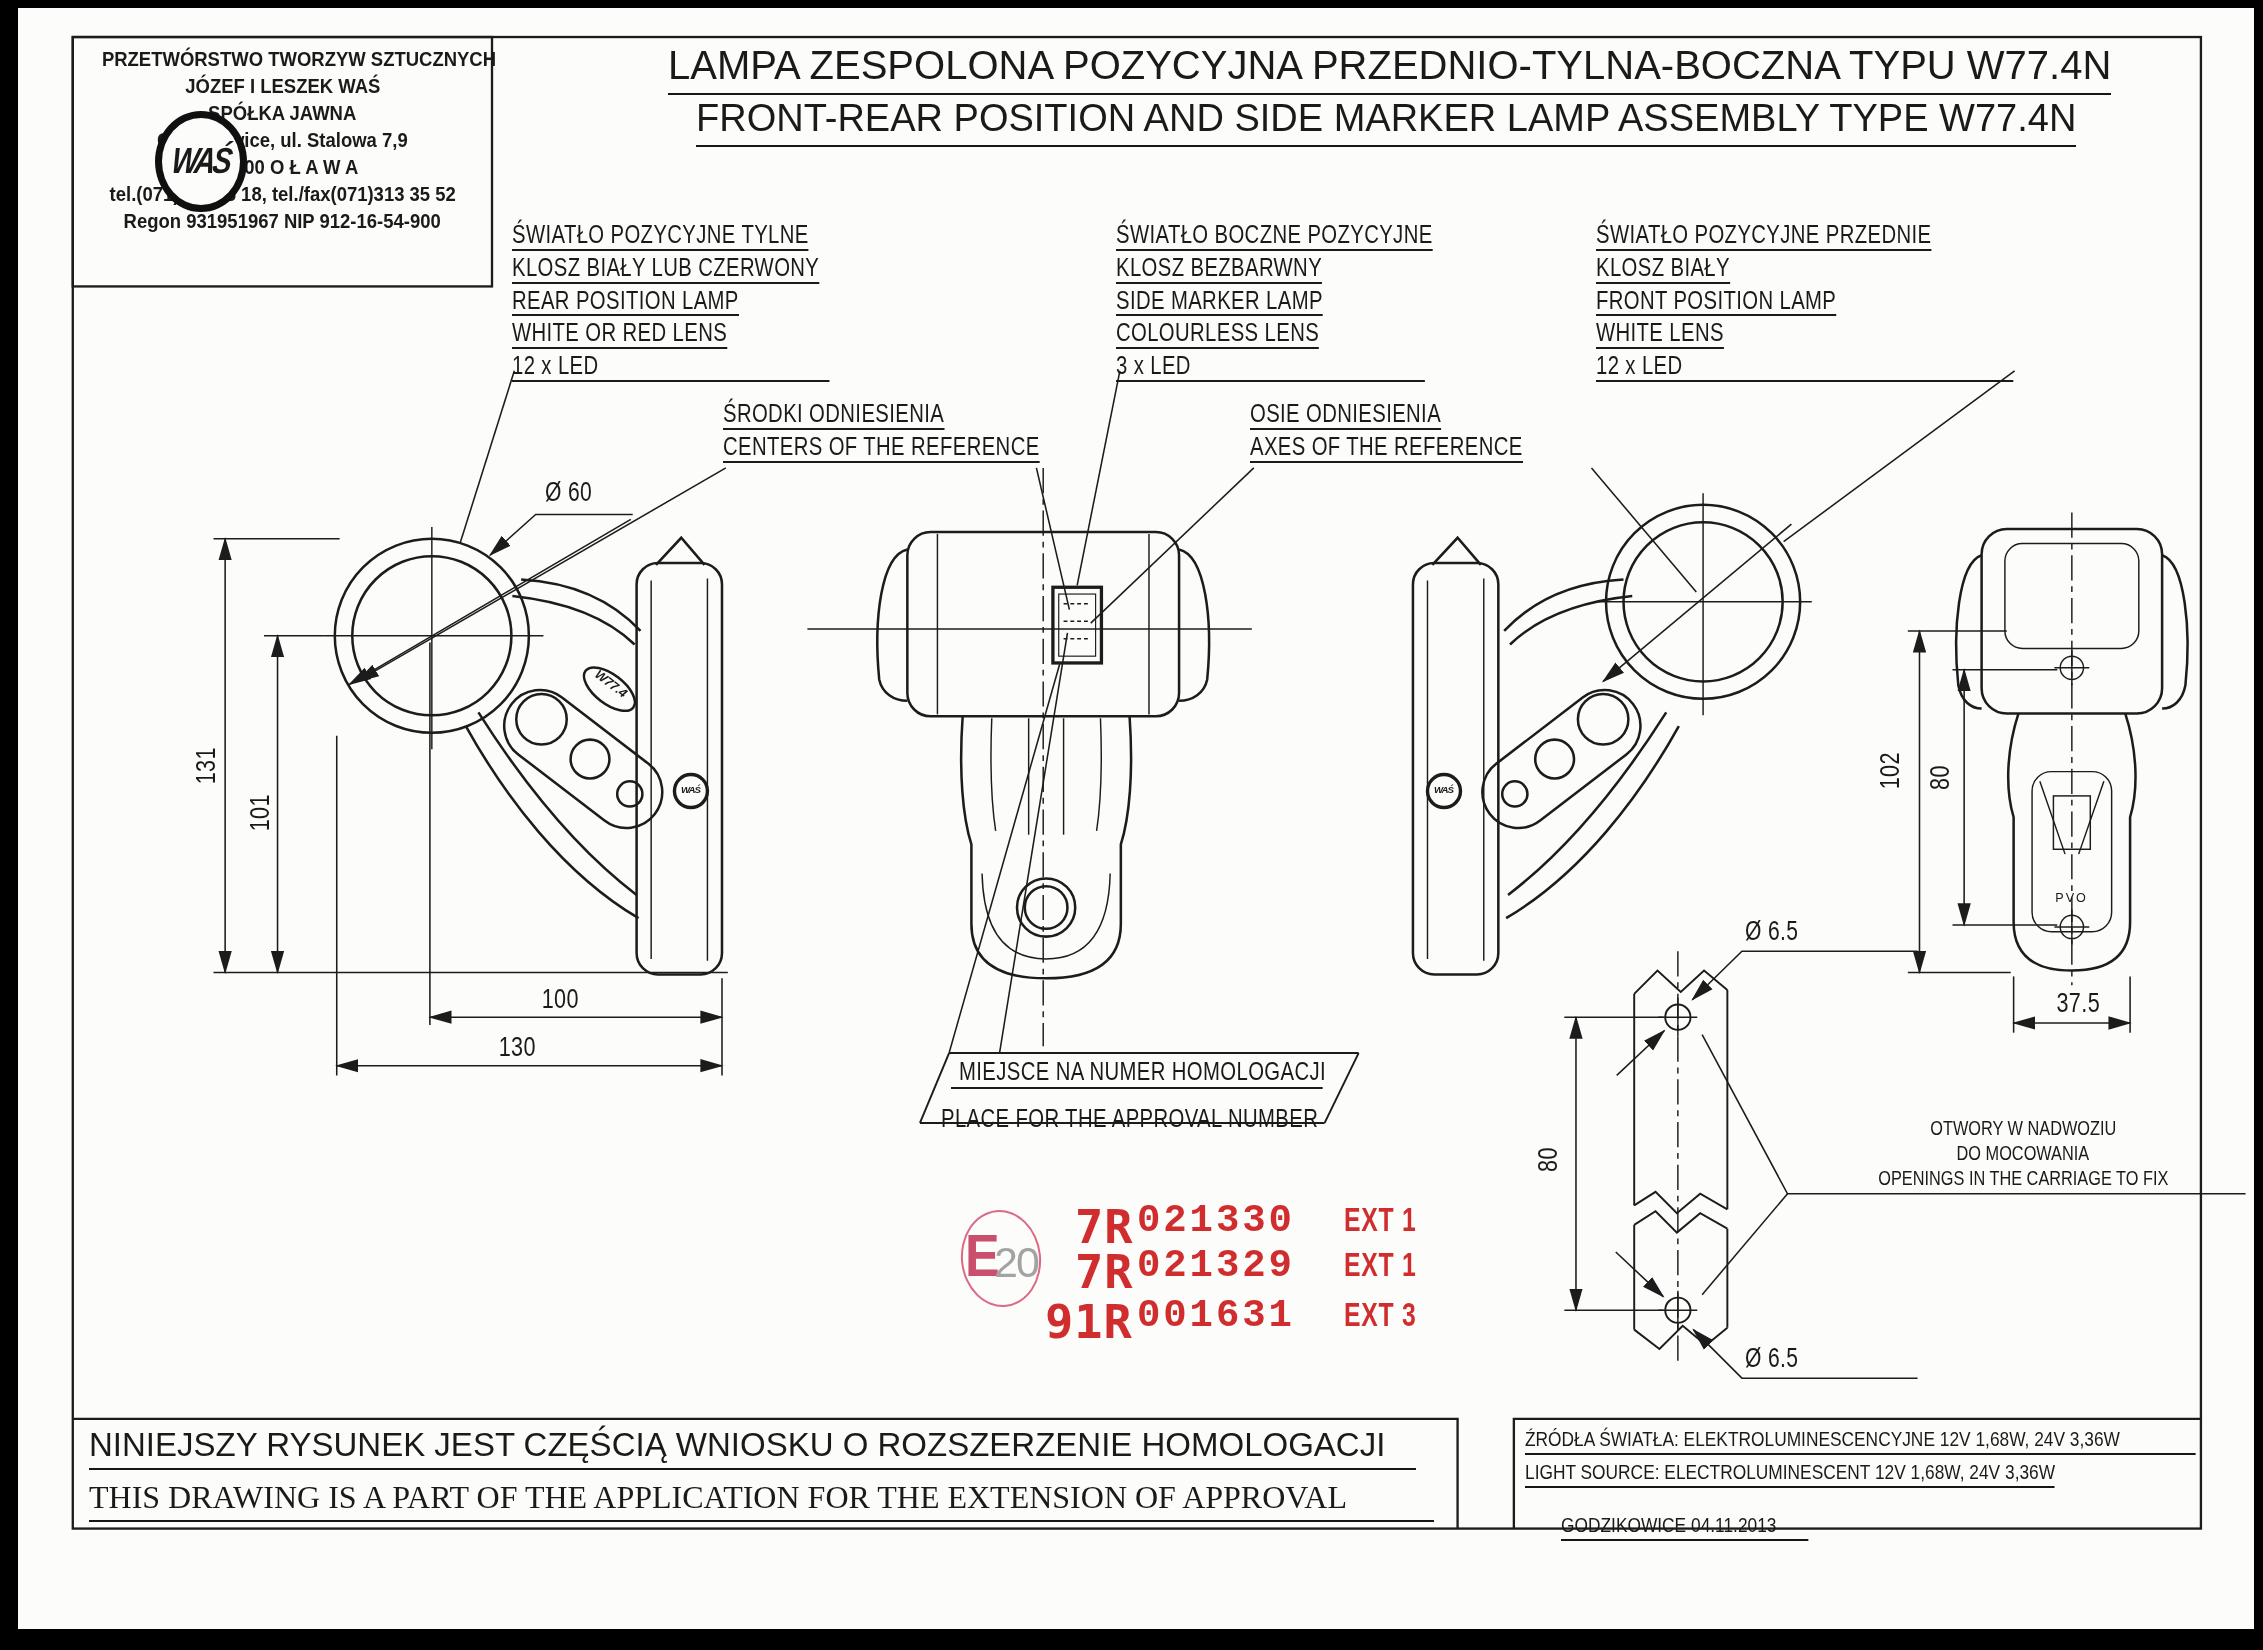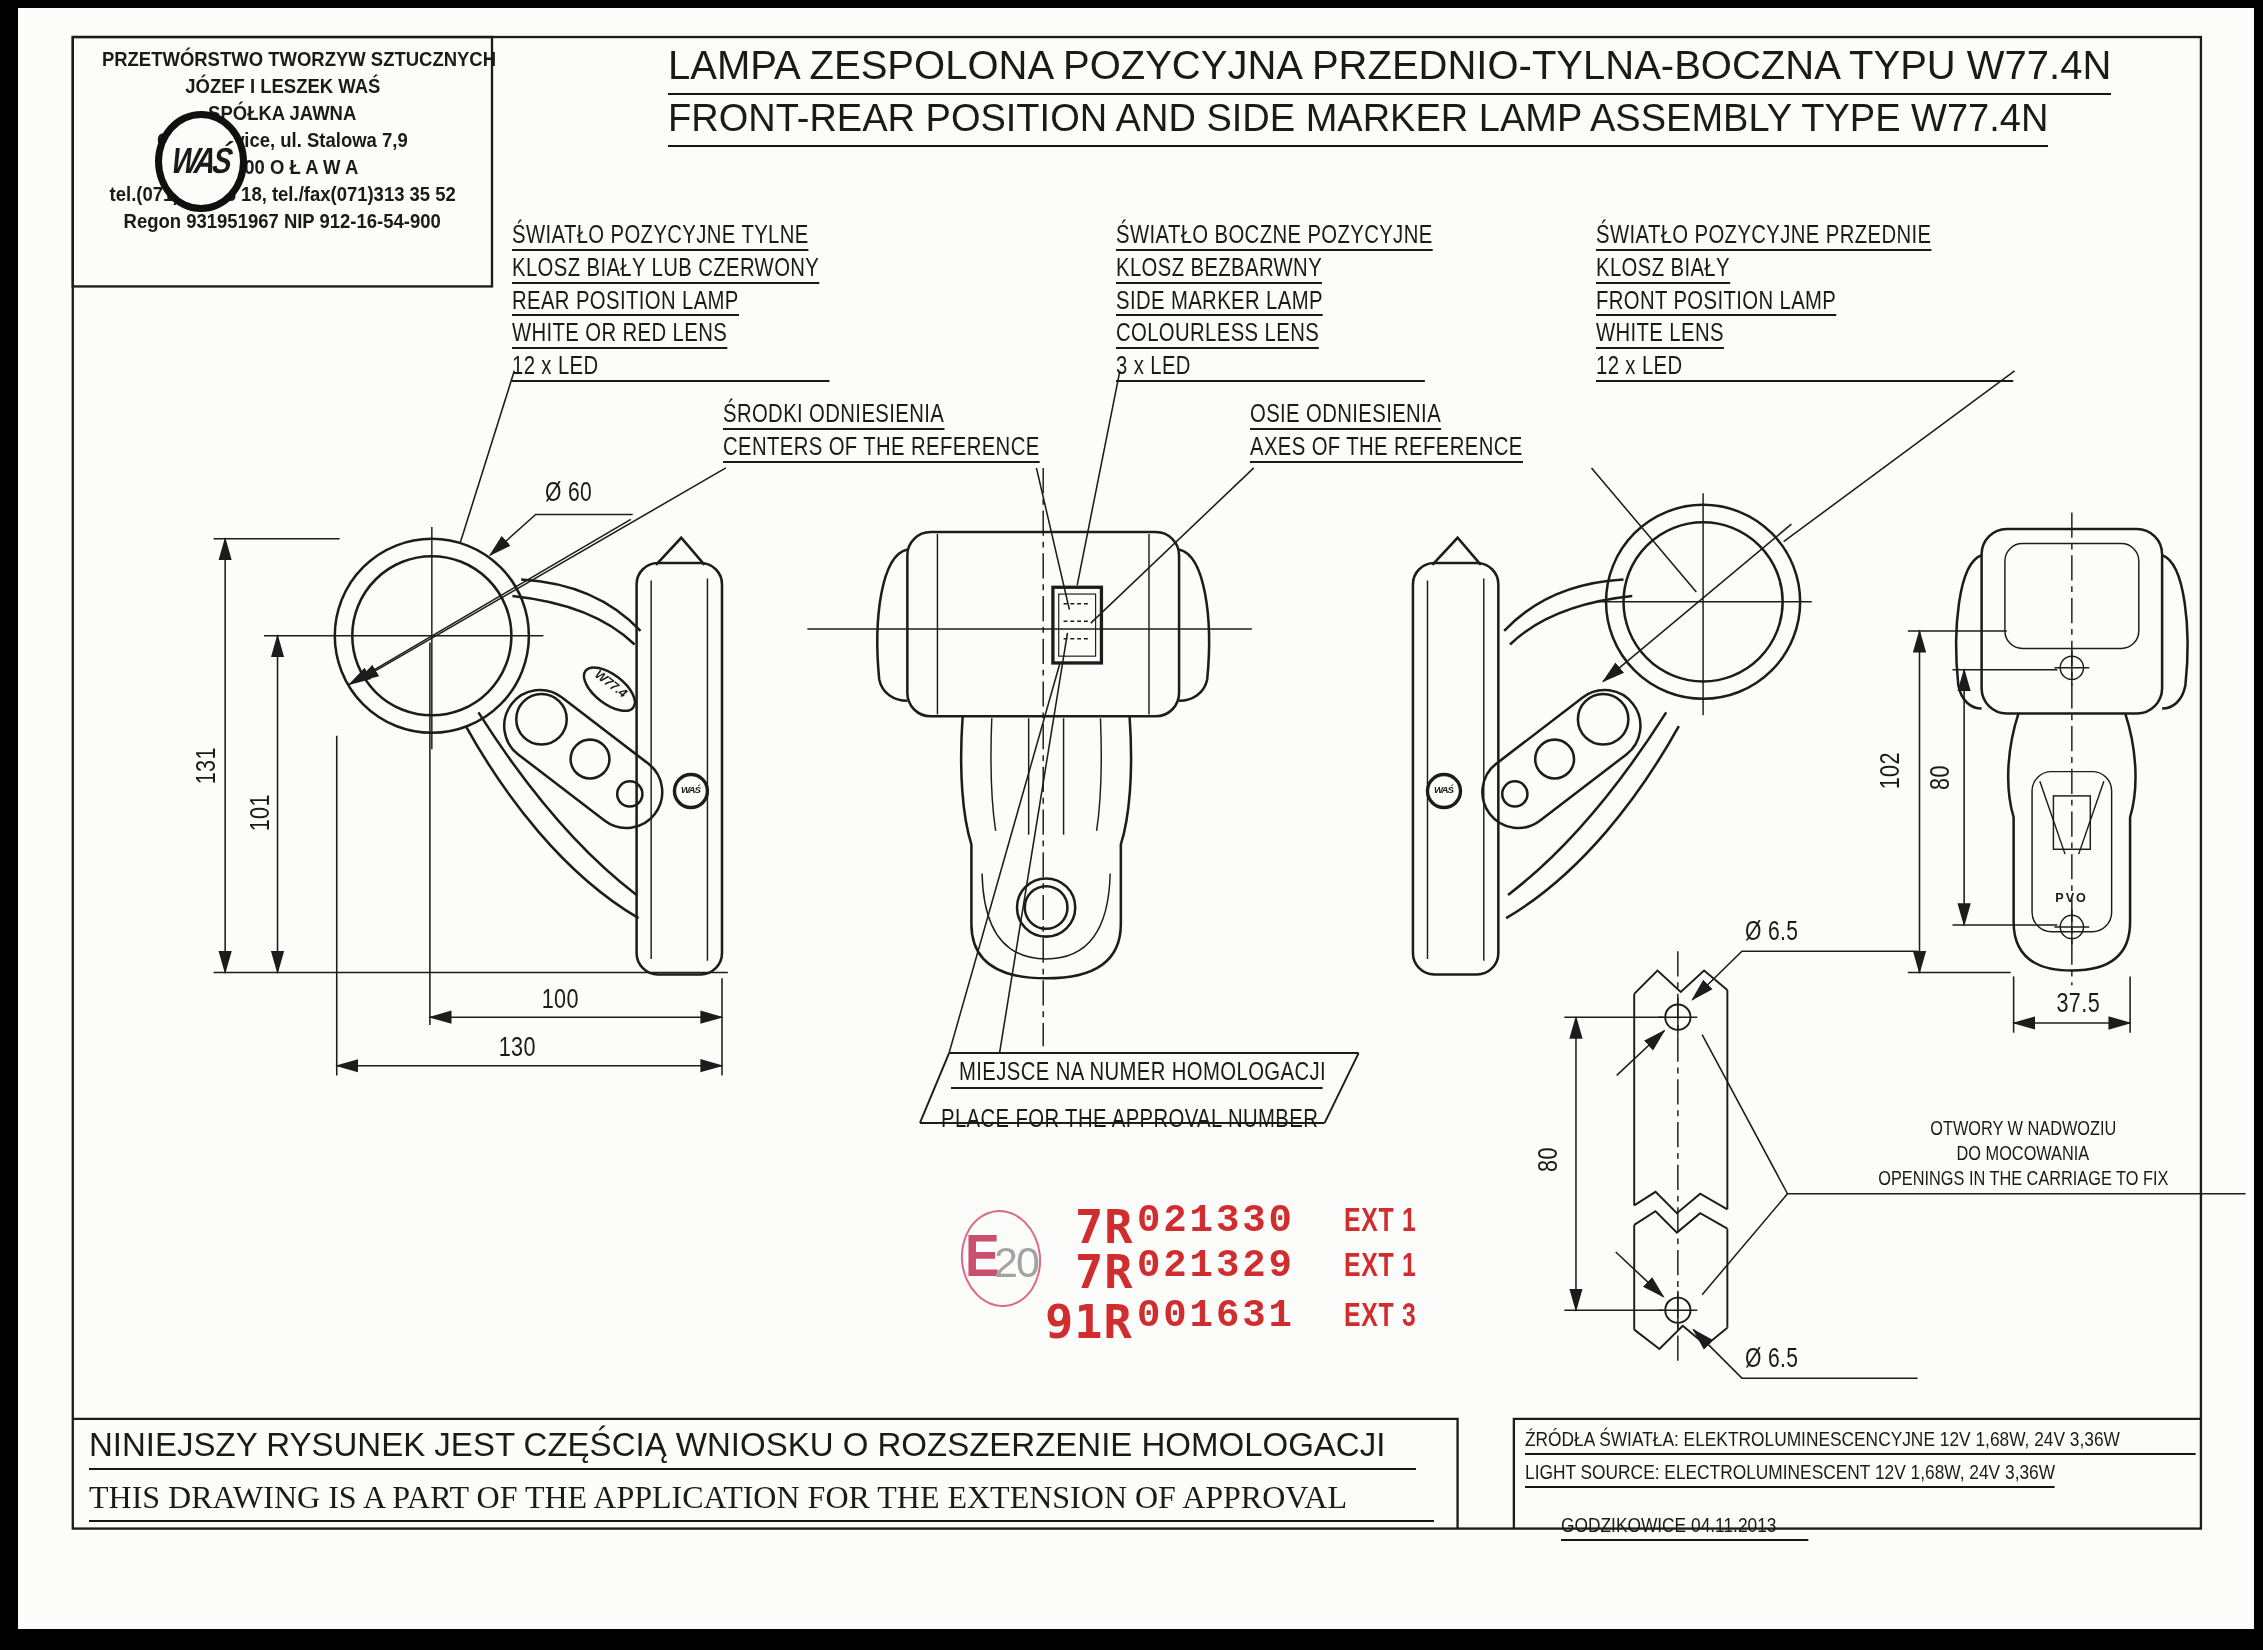--- a/index.html
+++ b/index.html
@@ -245,21 +245,21 @@
       </div>
       <div id="waslogo">
         <span>WAŚ</span>
       </div>
     </div>
 
     <div class="abs" style="left:668px;top:43px;">
       <span class="title-line">LAMPA ZESPOLONA POZYCYJNA PRZEDNIO-TYLNA-BOCZNA TYPU W77.4N</span>
     </div>
     <div class="abs" style="left:668px;top:97px;">
-      <span class="title-line" style="font-size:38px;">FRONT-REAR POSITION AND SIDE MARKER LAMP ASSEMBLY TYPE W77.4N</span>
+      <span class="title-line" style="font-size:38px;margin-left:28px;">FRONT-REAR POSITION AND SIDE MARKER LAMP ASSEMBLY TYPE W77.4N</span>
     </div>
 
     <div class="abs spec" style="left:512px;top:221px;">
       <div class="spec-line"><span class="ul cond">ŚWIATŁO POZYCYJNE TYLNE</span></div>
       <div class="spec-line"><span class="ul cond">KLOSZ BIAŁY LUB CZERWONY</span></div>
       <div class="spec-line"><span class="ul cond">REAR POSITION LAMP</span></div>
       <div class="spec-line"><span class="ul cond">WHITE OR RED LENS</span></div>
       <div class="spec-line"><span class="ul cond" style="width:407px;">12 x LED</span></div>
     </div>
 
@@ -309,21 +309,21 @@
     <div class="abs dim rot ctr" style="left:1842px;top:755px;width:97px;"><span class="condc">102</span></div>
     <div class="abs dim rot ctr" style="left:1892px;top:762px;width:97px;"><span class="condc">80</span></div>
     <div class="abs dim ctr" style="left:2020px;top:988px;width:116px;"><span class="condc">37.5</span></div>
     <div class="abs dim rot ctr" style="left:1500px;top:1144px;width:97px;"><span class="condc">80</span></div>
     <div class="abs dim" style="left:1745px;top:916px;"><span class="cond">Ø 6.5</span></div>
     <div class="abs dim" style="left:1745px;top:1343px;"><span class="cond">Ø 6.5</span></div>
 
     <div class="abs" style="left:580px;top:677px;width:62px;text-align:center;font-size:12.6px;font-weight:700;font-style:italic;transform:rotate(37.5deg);"><span>W77.4</span></div>
     <div class="abs minilogo" style="left:674px;top:784px;width:33px;"><span>WAŚ</span></div>
     <div class="abs minilogo" style="left:1427px;top:784px;width:33px;"><span>WAŚ</span></div>
-    <div class="abs ctr" style="left:2047px;top:891px;width:49px;font-size:12.6px;font-weight:700;letter-spacing:1.9px;"><span>PVO</span></div>
+    <div class="abs ctr" style="left:2047px;top:891px;width:49px;font-size:12.6px;font-weight:400;letter-spacing:1.9px;"><span>PVO</span></div>
 
     <div id="emark"></div>
     <div id="eletter"><span>E</span></div>
     <div id="enum"><span>20</span></div>
 
     <div class="srow" style="left:1075px;top:1199px;width:543px;">
       <span class="scode">7R</span>
       <span class="snum">021330</span>
       <span class="sext">EXT 1</span>
     </div>

